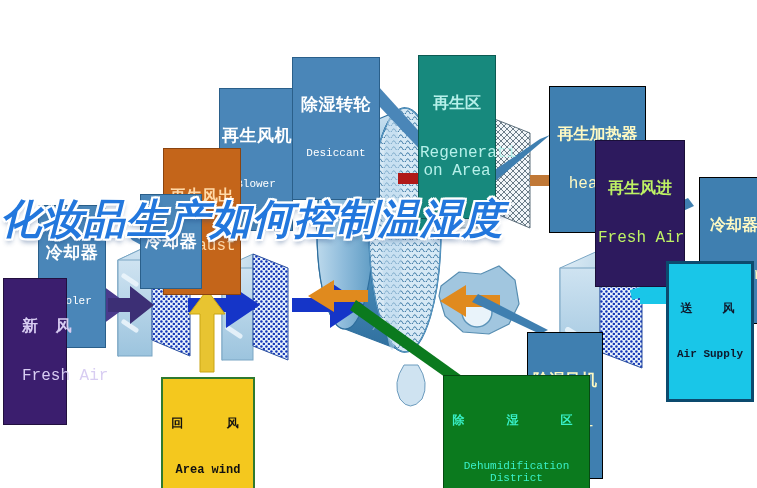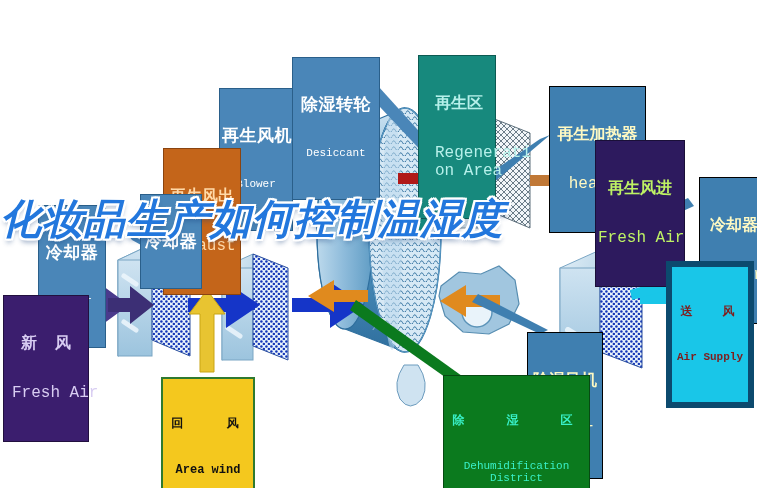--- a/index.html
+++ b/index.html
@@ -31,21 +31,21 @@
 
   
   .orangebox{background:#c4651a;border:1px solid #8a4410;color:#ffd9a8;}
 
   
   .yellowbox{background:#f4c81e;border:2px solid #2f7a2f;color:#111111;}
   .yellowbox .cn{font-size:12px;letter-spacing:6px;}
   .yellowbox .en{font-size:12px;font-weight:bold;}
 
   
-  .cyanbox{background:#19c6e8;border:6px solid #0c4a6e;color:#7f1d1d;}
+  .cyanbox{background:#19c6e8;border:3px solid #0c4a6e;color:#0f172a;}
   .cyanbox .cn{font-size:12px;letter-spacing:5px;}
   .cyanbox .en{font-size:11px;font-weight:bold;}
 
   
   #title{position:absolute;left:0;right:0;top:198px;z-index:90;
          text-align:left;pointer-events:none;}
   #title div{font-family:"DejaVu Sans","Liberation Sans",sans-serif;
        font-weight:bold;font-size:41px;letter-spacing:1px;
        font-style:italic;color:#2277dd;line-height:1.04;
        -webkit-text-stroke:3px #ffffff;paint-order:stroke fill;
@@ -229,21 +229,21 @@
   <div class="lbl bluebox" style="left:292px;top:57px;width:88px;padding:3px 2px 4px;">
     <span class="cn">除湿转轮</span>
     <span class="en">Desiccant</span>
   </div>
 
   <div class="lbl bluebox" style="left:219px;top:88px;width:74px;padding:3px 2px 4px;">
     <span class="cn">再生风机</span>
     <span class="en">Blower</span>
   </div>
 
-  <div class="lbl tealbox" style="left:418px;top:55px;width:78px;padding:3px 16px 4px;">
+  <div class="lbl tealbox" style="left:418px;top:55px;width:78px;padding:3px 1px 4px;">
     <span class="cn">再生区</span>
     <span class="en">Regenerati
 on Area</span>
   </div>
 
   <div class="lbl bluebox2" style="left:529px;top:86px;width:97px;padding:3px 2px 4px;">
     <span class="cn">再生加热器</span>
     <span class="en">heater</span>
   </div>
 
@@ -264,21 +264,21 @@
 
   <div class="lbl bluebox" style="left:38px;top:205px;width:68px;padding:3px 2px 4px;">
     <span class="cn">冷却器</span>
     <span class="en">Cooler</span>
   </div>
 
   <div class="lbl bluebox" style="left:140px;top:194px;width:62px;padding:3px 2px 3px;">
     <span class="cn">冷却器</span>
   </div>
 
-  <div class="lbl purplebox" style="left:3px;top:278px;width:86px;padding:3px 8px 4px;margin-top:17px;">
+  <div class="lbl purplebox" style="left:3px;top:278px;width:64px;padding:3px 18px 4px;">
     <span class="cn">新    风</span>
     <span class="en">Fresh Air</span>
   </div>
 
   <div class="lbl yellowbox" style="left:161px;top:377px;width:94px;padding:3px 2px 4px;">
     <span class="cn">回    风</span>
     <span class="en">Area wind</span>
   </div>
 
   <div class="lbl bluebox2" style="left:507px;top:332px;width:76px;padding:3px 2px 4px;">

